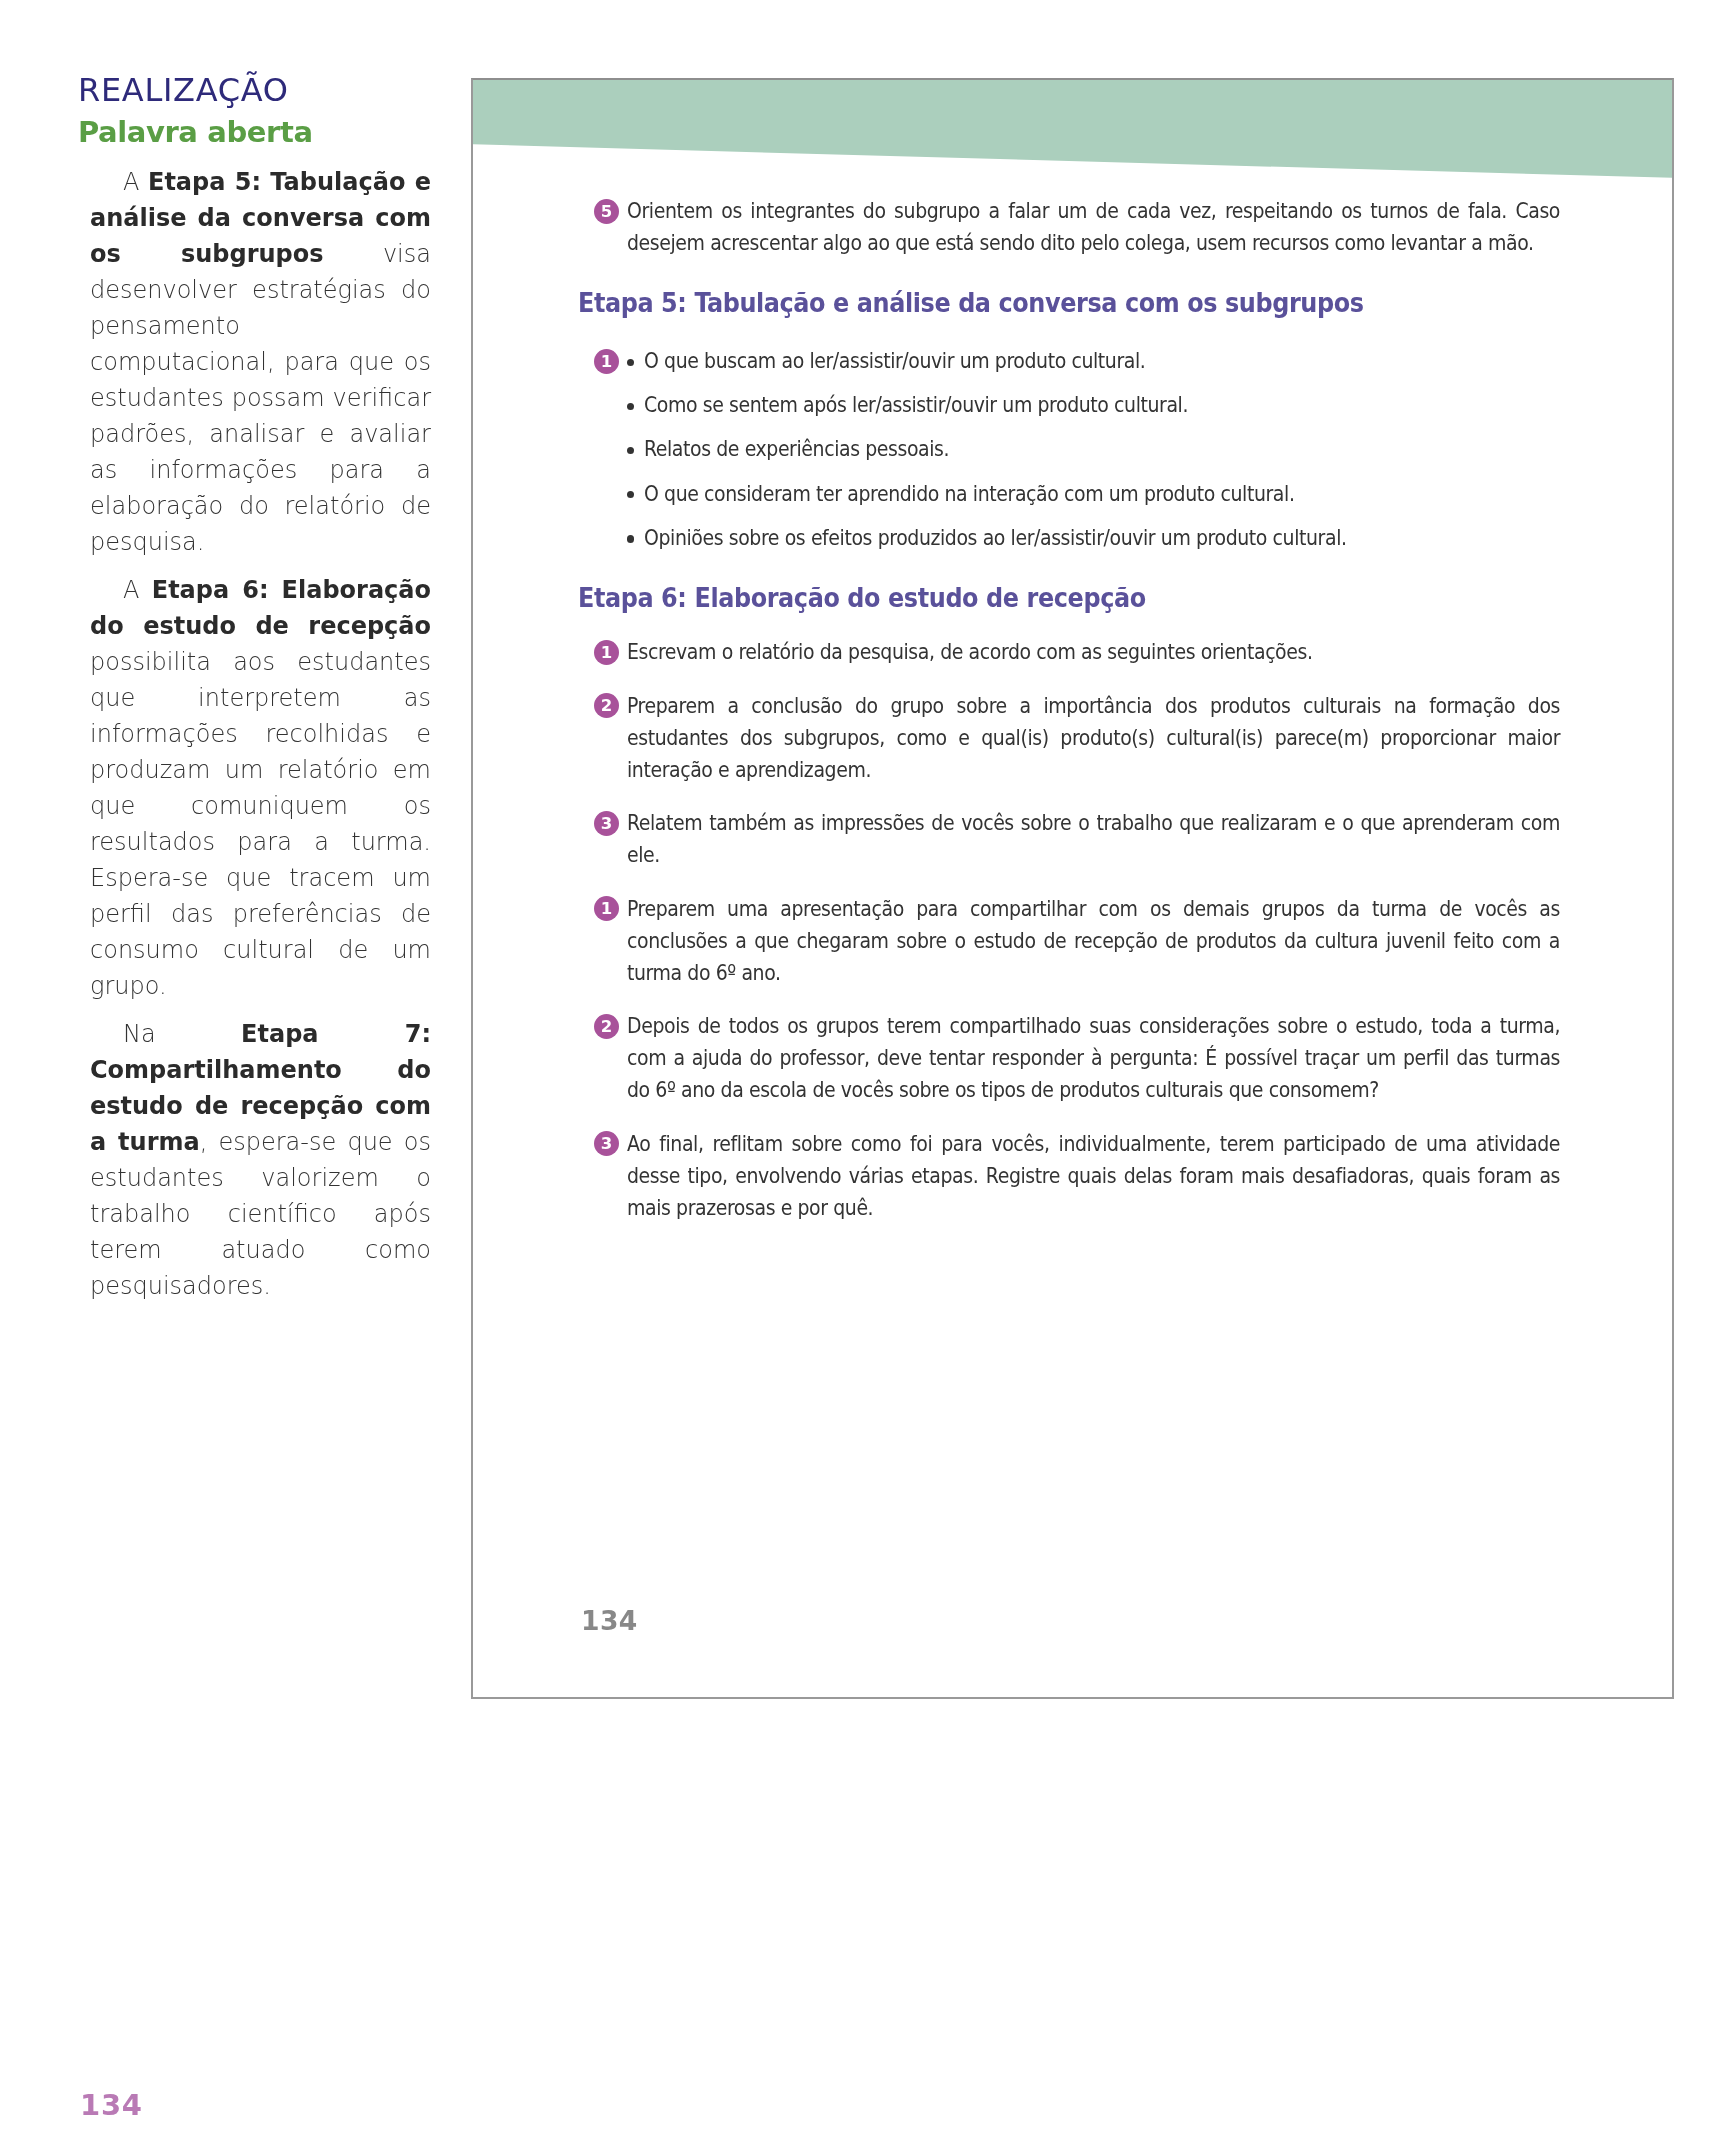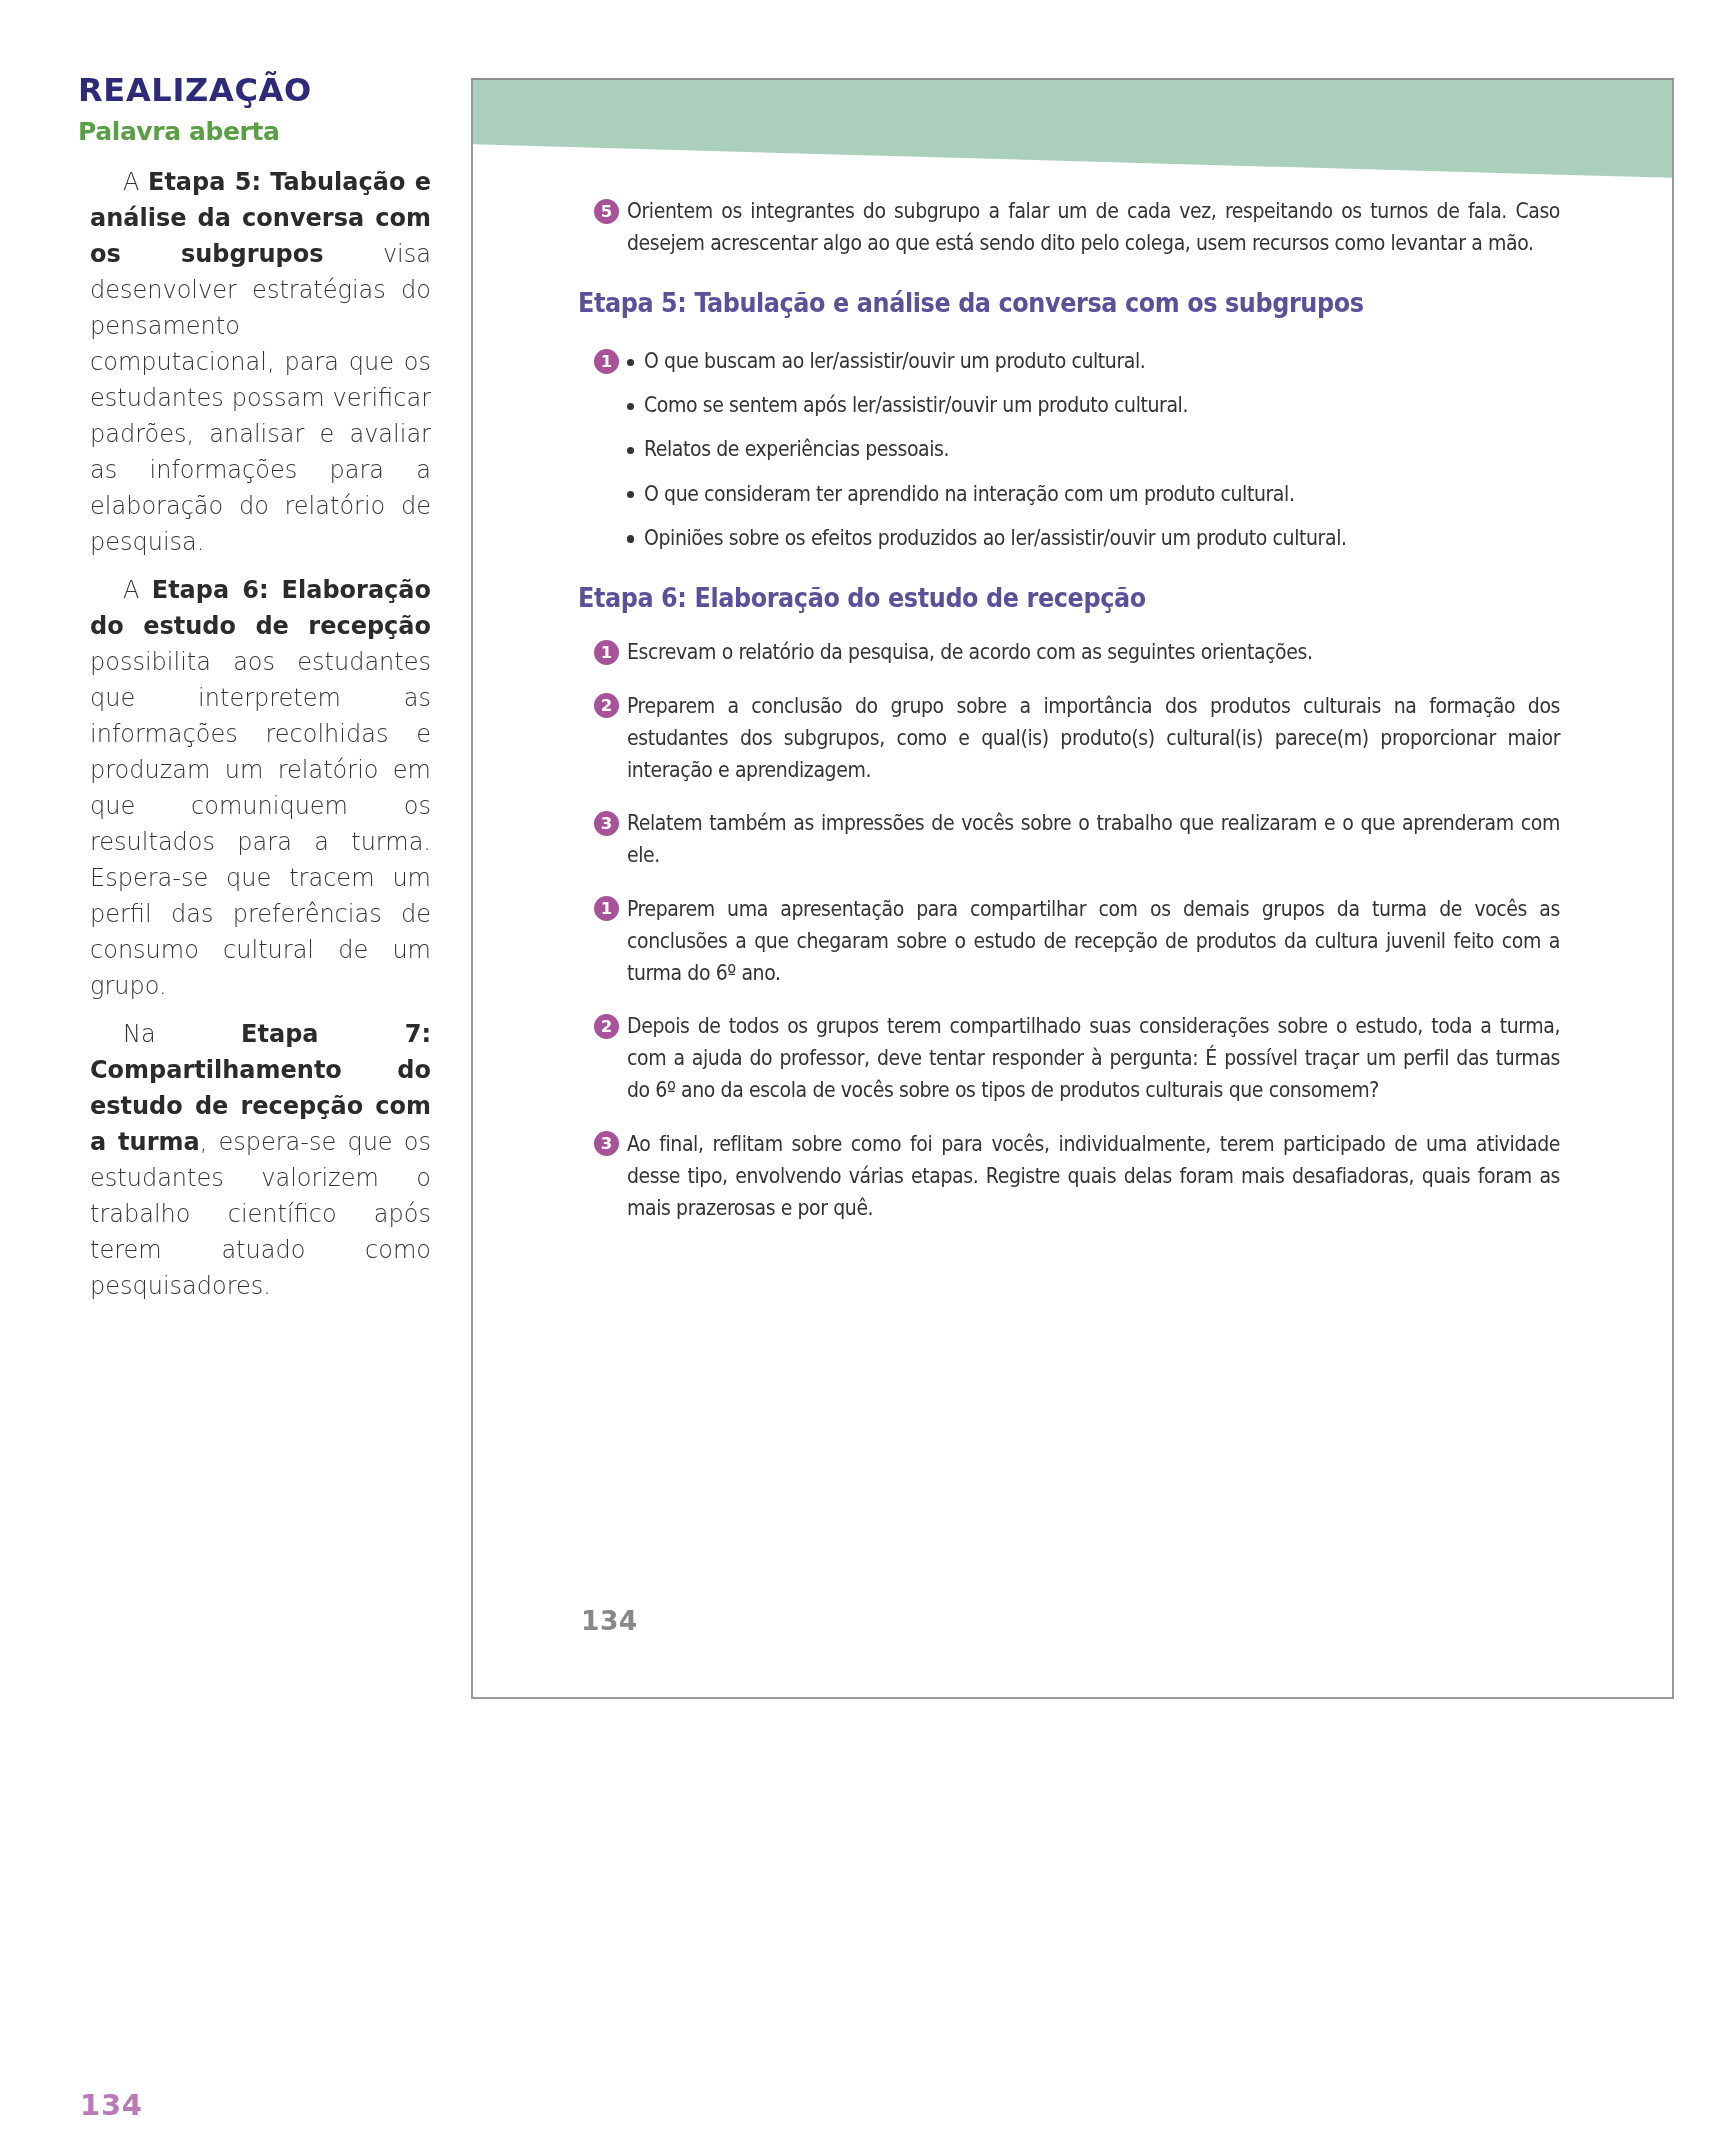--- a/index.html
+++ b/index.html
@@ -1,23 +1,23 @@
 <!DOCTYPE html>
 <html style="font-size:11.5px"><head>
 <meta charset="utf-8">
 <style>
   html, body { margin:0; padding:0; background:#ffffff; }
   body { width:1720px; height:2151px; position:relative; overflow:hidden;
          font-family:"DejaVu Sans Condensed","DejaVu Sans", sans-serif; color:#333; }
 
   
   .left-col { position:absolute; left:78px; top:69px; width:365px; }
-  .section-title { font-family:"DejaVu Sans", sans-serif; font-weight:bold; font-size:32px;
+  .section-title { font-family:"DejaVu Sans", sans-serif; font-weight:normal; font-size:32px;
                    color:#2e2a7a; letter-spacing:0.7px; margin:0; line-height:43px; }
-  .section-subtitle { font-family:"DejaVu Sans", sans-serif; font-weight:bold; font-size:25px;
+  .section-subtitle { font-family:"DejaVu Sans", sans-serif; font-weight:bold; font-size:29px;
                       color:#5a9e45; margin:0; line-height:40px; letter-spacing:-0.4px; }
   .left-para { font-family:"DejaVu Sans", sans-serif; font-size:24px; line-height:36px; color:#333;
                text-align:justify; text-indent:33px; margin:12px; font-weight:300;
                hyphens:manual; }
   .left-para b { font-weight:bold; color:#2b2b2b; }
 
   .page-number-outer { position:absolute; left:80px; top:2088px; font-family:"DejaVu Sans", sans-serif;
                        font-weight:bold; font-size:29px; color:#b97ab5; letter-spacing:0.7px; }
 
   

